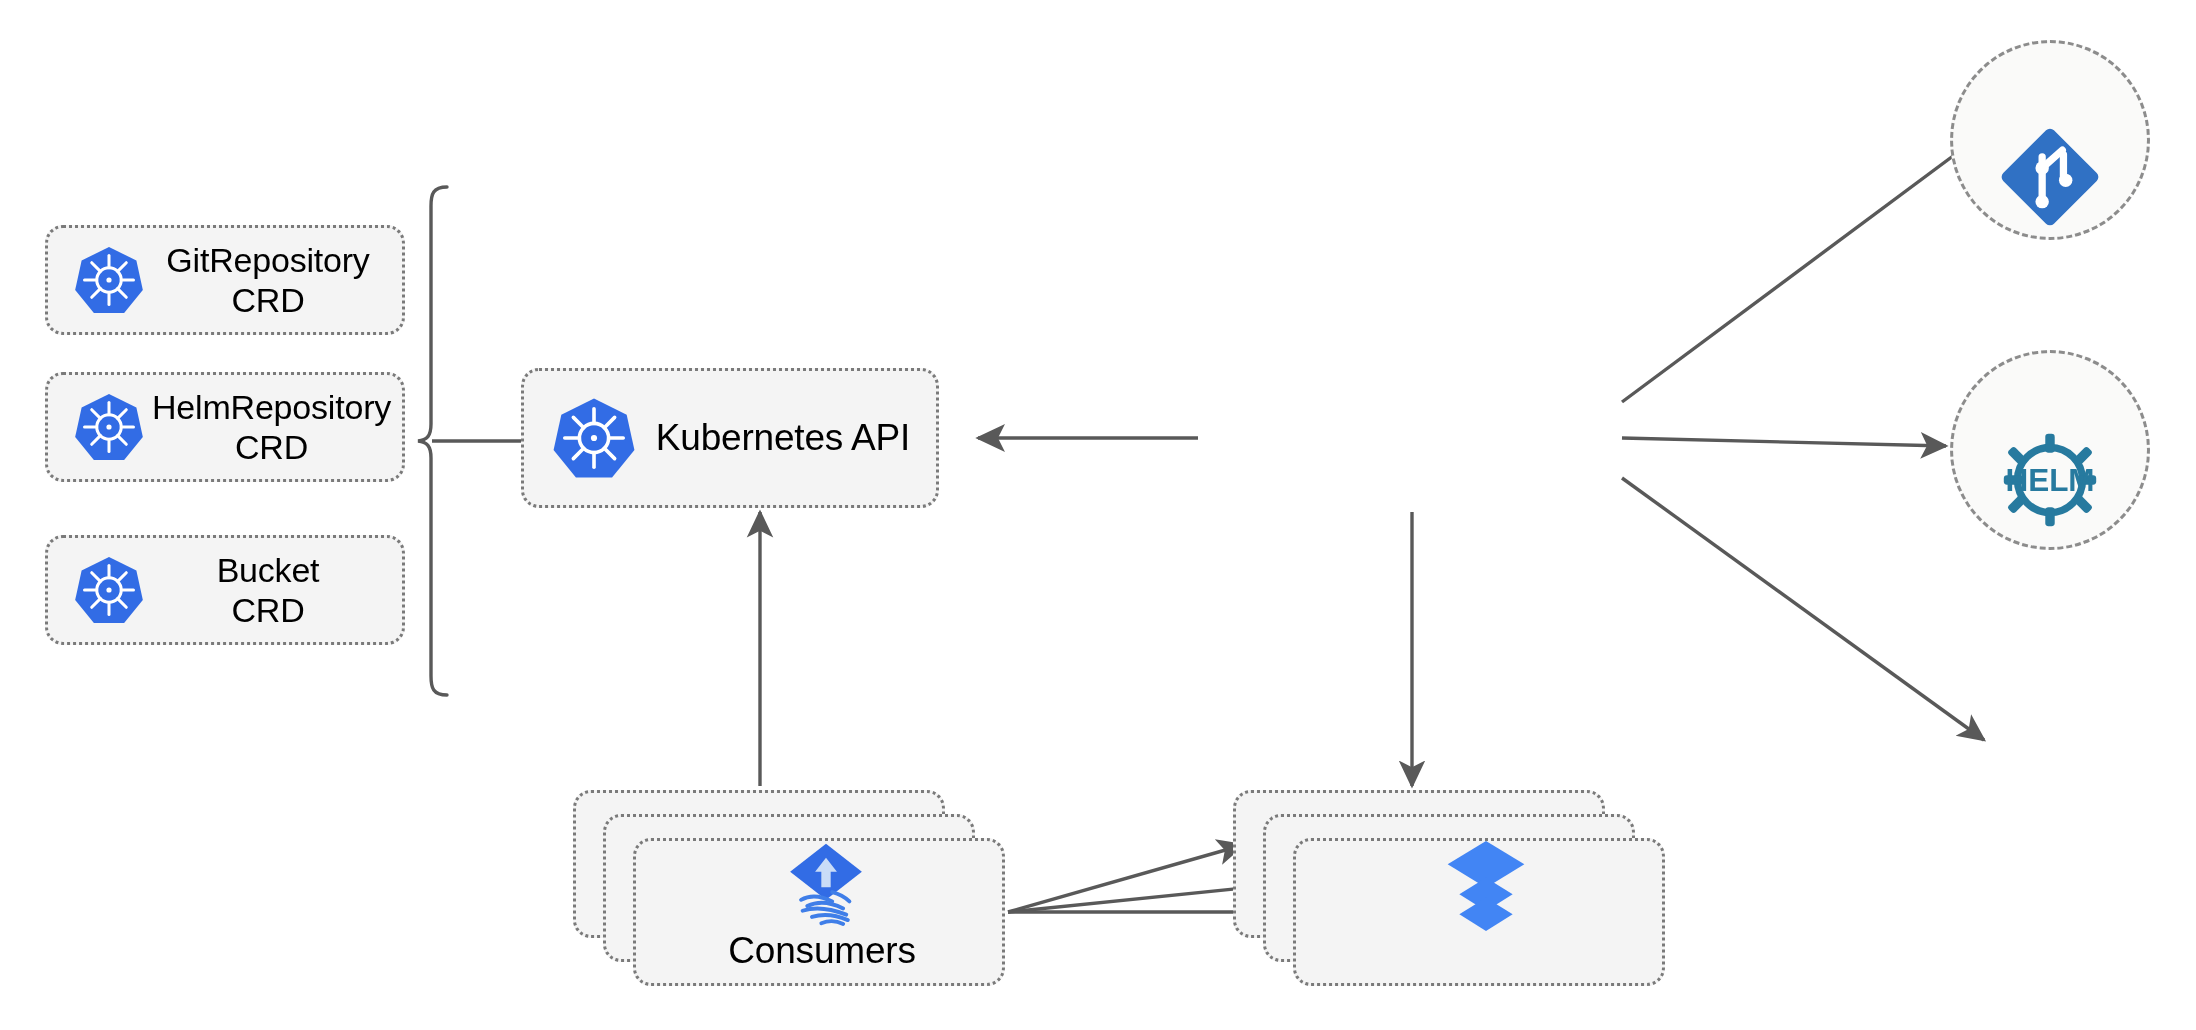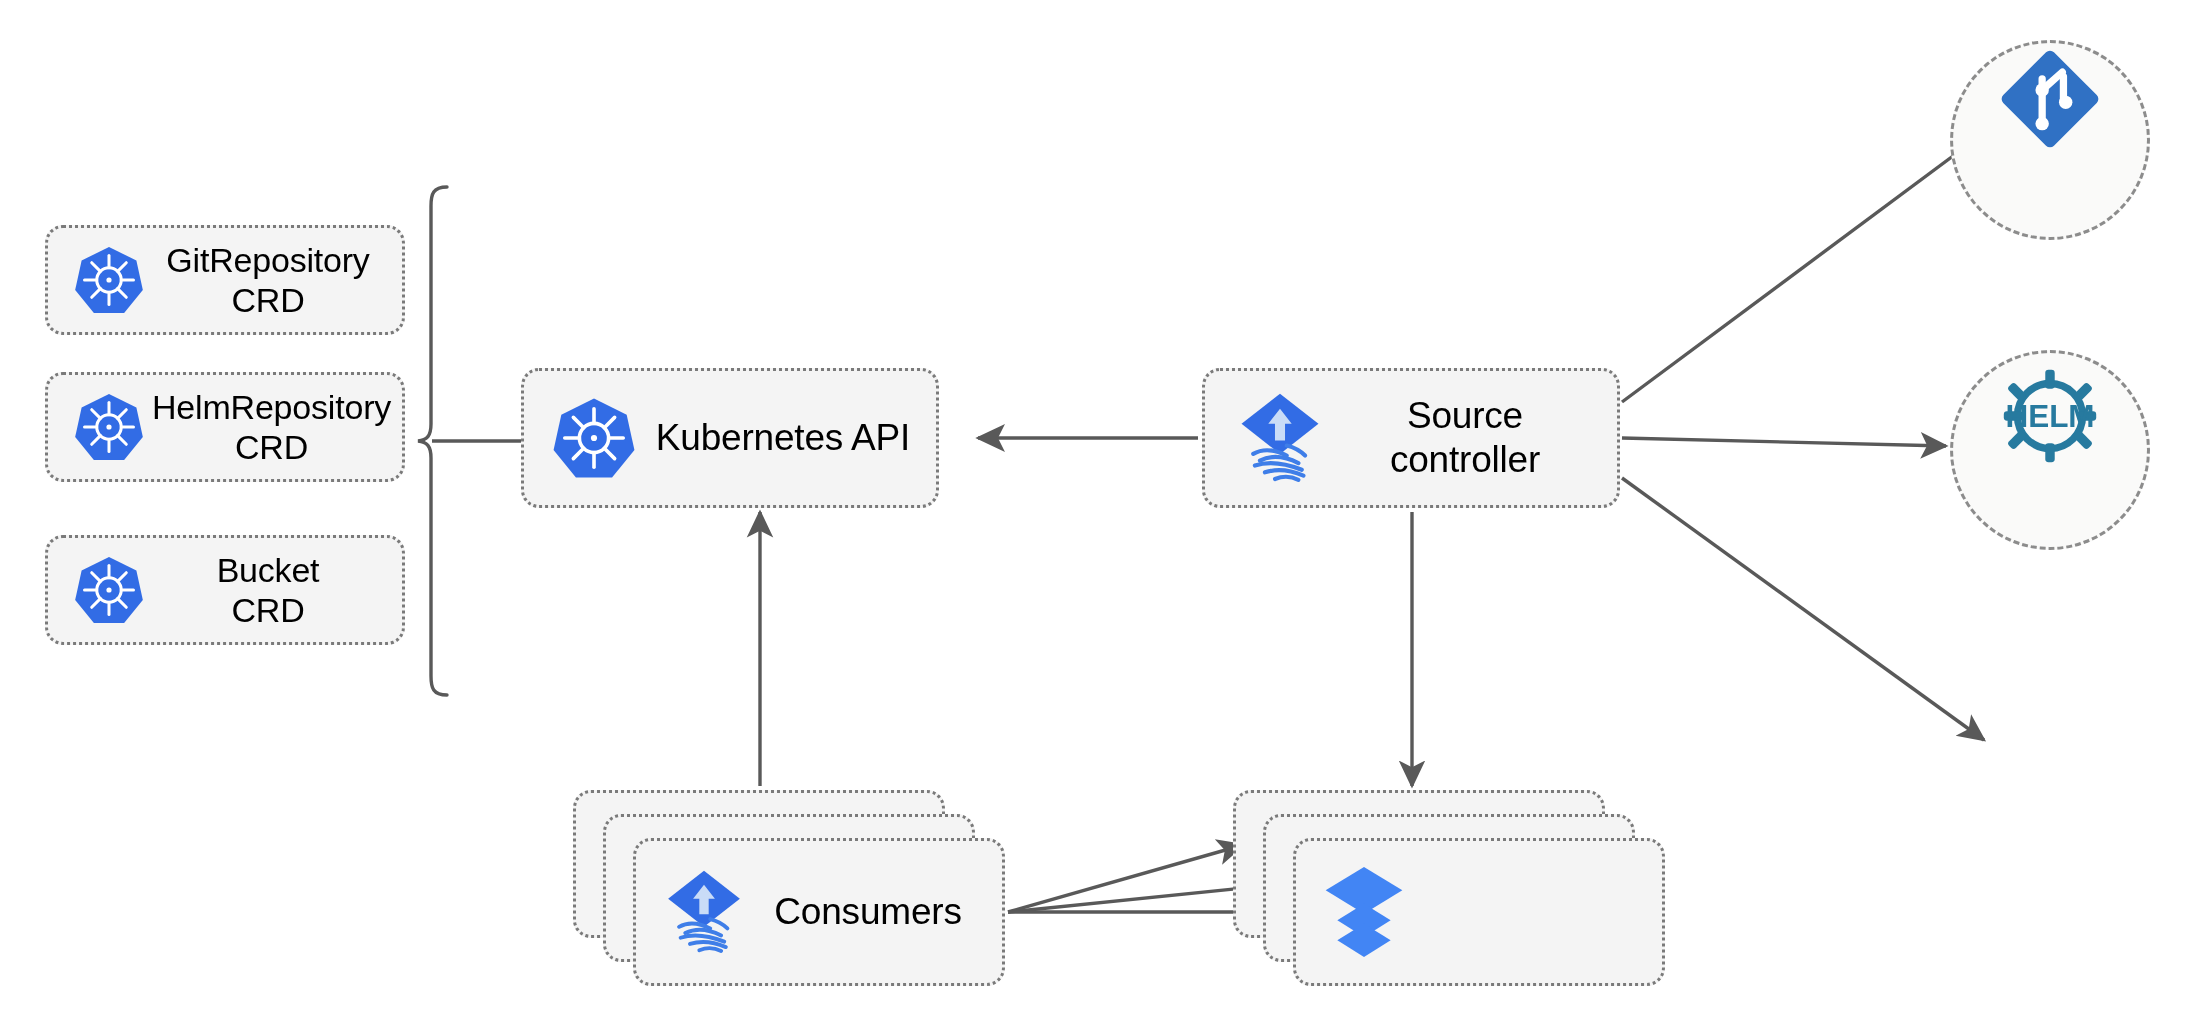--- a/index.html
+++ b/index.html
@@ -102,37 +102,38 @@
     width: 372px;
     height: 148px;
   }
   .stack .card.c1 { left: 0px;  top: 0px;  }
   .stack .card.c2 { left: 30px; top: 24px; }
   .stack .card.c3 {
     left: 60px; top: 48px;
     display: flex;
     align-items: center;
     padding: 0 8px 0 22px;
+    flex-direction: column;
   }
   .stack .node-icon { width: 92px; flex: 0 0 auto; display:flex; align-items:center; justify-content:center;}
   .stack .node-label { flex:1 1 auto; text-align:center; font-size: 37px; color:#000; }
   #consumers-group { left: 573px; top: 790px; }
   #artifacts-group { left: 1233px; top: 790px; }
 
   
   .circle-node {
     position: absolute;
     box-sizing: border-box;
     width: 200px;
     height: 200px;
     border-radius: 50%;
     border: 3px dashed #8c8c8c;
     background: #fafaf9;
     display: flex;
-    align-items: flex-start;
+    align-items: flex-end;
     justify-content: center;
   }
   #circle-git  { left: 1950px; top: 40px; }
   #circle-helm { left: 1950px; top: 350px; }
   #circle-s3   { left: 1950px; top: 655px; }
 </style>
 </head>
 <body>
 
 <div id="stage">
@@ -253,38 +254,20 @@
           <line x1="26" y1="26" x2="38" y2="38"></line>
           <line x1="62" y1="62" x2="74" y2="74"></line>
           <line x1="74" y1="26" x2="62" y2="38"></line>
           <line x1="38" y1="62" x2="26" y2="74"></line>
         </g>
       </svg>
     </span>
     <span class="node-label">Kubernetes API</span>
   </div>
 
-  <div class="node" id="source-controller">
-    <span class="node-icon">
-      <svg width="84" height="92" viewBox="0 0 100 110" xmlns="http://www.w3.org/2000/svg">
-        <path d="M50 2 L96 38 L50 74 L4 38 Z" fill="#326ce5"></path>
-        <path d="M50 20 L64 38 L56 38 L56 58 L44 58 L44 38 L36 38 Z" fill="#c9dcf7"></path>
-        <g stroke="#3f7ee8" stroke-width="5" stroke-linecap="round" fill="none">
-          <path d="M18 74 C32 66, 46 70, 58 76"></path>
-          <path d="M26 82 C42 74, 58 78, 72 85"></path>
-          <path d="M20 88 C38 82, 58 86, 76 93"></path>
-          <path d="M32 96 C48 91, 64 94, 78 100"></path>
-          <path d="M44 104 C54 100, 64 101, 72 105"></path>
-          <path d="M58 64 C66 66, 74 70, 80 76"></path>
-        </g>
-      </svg>
-    </span>
-    <span class="node-label">Source
-controller</span>
-  </div>
 
   <div class="stack" id="consumers-group">
     <div class="card c1"></div>
     <div class="card c2"></div>
     <div class="card c3">
       <span class="node-icon">
         <svg width="78" height="88" viewBox="0 0 100 110" xmlns="http://www.w3.org/2000/svg">
           <path d="M50 2 L96 38 L50 74 L4 38 Z" fill="#326ce5"></path>
           <path d="M50 20 L64 38 L56 38 L56 58 L44 58 L44 38 L36 38 Z" fill="#c9dcf7"></path>
           <g stroke="#3f7ee8" stroke-width="5" stroke-linecap="round" fill="none">

